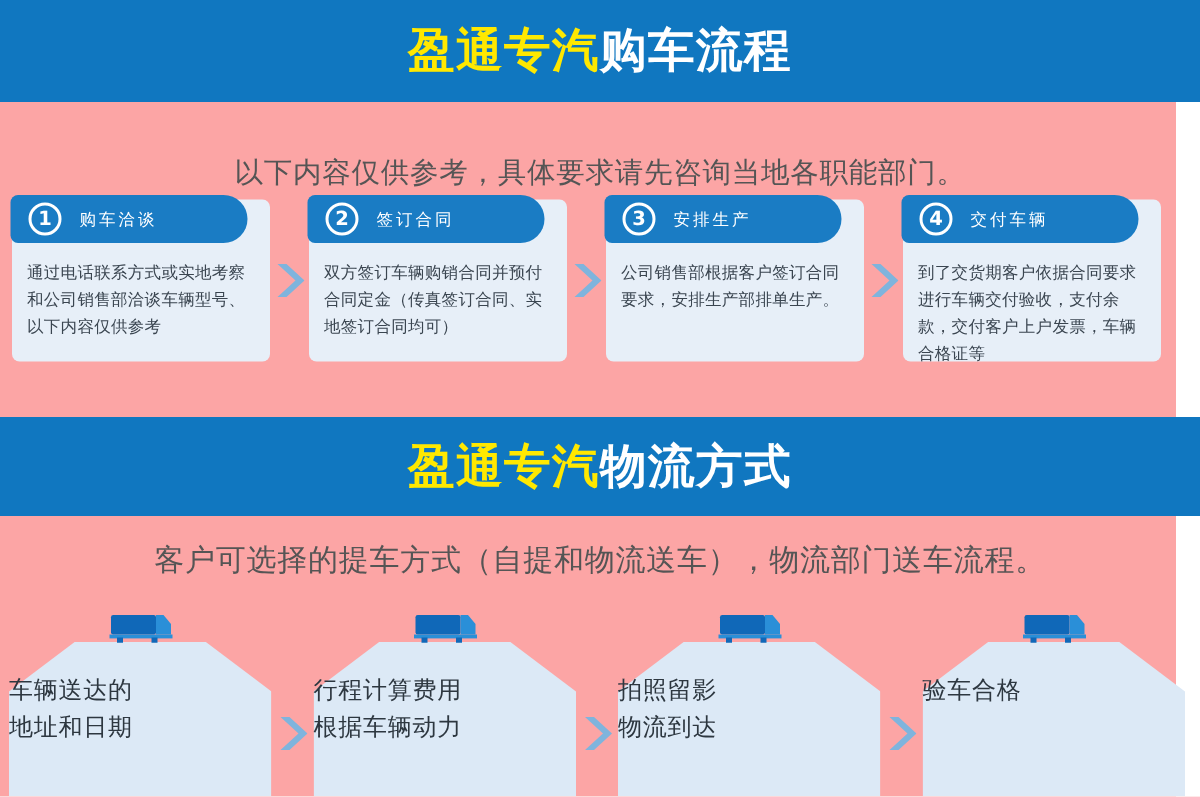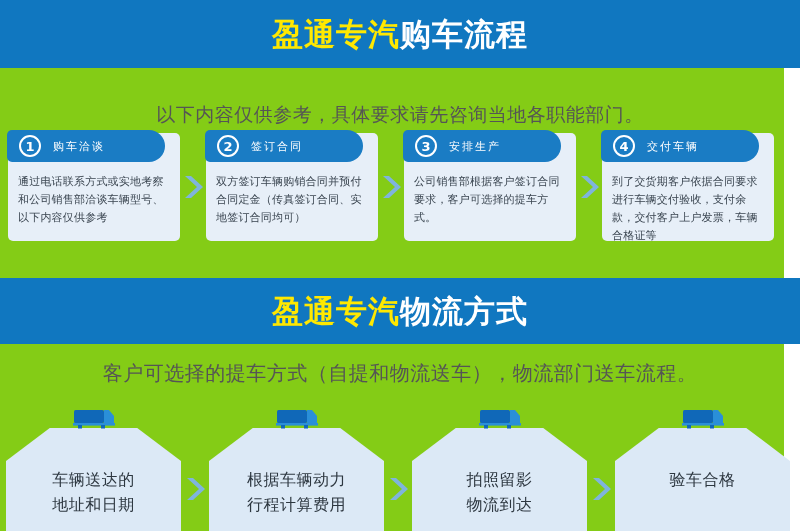--- a/index.html
+++ b/index.html
@@ -5,21 +5,21 @@
   * { box-sizing: border-box; margin: 0; padding: 0; }
   html, body {
     width: 800px; height: 531px;
     background: #ffffff;
     font-family: "DejaVu Sans", "Liberation Sans", sans-serif;
     overflow: hidden;
   }
   #page {
     position: relative;
     width: 784px; height: 531px;
-    background: #84cc16;
+    background: #fca5a5;
   }
 
   
   .banner {
     position: absolute;
     left: 0; width: 800px;
     background: #1077c0;
     display: flex;
     align-items: center;
     justify-content: center;
@@ -134,23 +134,23 @@
     clip-path: polygon(0% 32%, 25% 0%, 75% 0%, 100% 32%, 100% 100%, 0% 100%);
   }
   .logi-truck {
     position: absolute;
     top: 0px; left: 50%;
     transform: translateX(-50%);
     width: 46px; height: 26px;
   }
   .logi-text {
     position: absolute;
-    top: 60px; left: 0;
+    top: 40px; left: 0;
     width: 175px;
-    text-align: center;
+    text-align: left;
     color: #2d3740;
     font-size: 16px;
     line-height: 1.55;
     letter-spacing: 0.5px;
   }
   .logi-text span { display: block; white-space: nowrap; }
   .logi-chev {
     flex: 0 0 auto;
     width: 28px; height: 123px;
     display: flex;
@@ -200,21 +200,21 @@
       <svg width="20" height="26" viewBox="0 0 20 26" aria-hidden="true">
         <polygon points="2,2 14,13 2,24 8,24 20,13 8,2" fill="#7fb4dd"></polygon>
       </svg>
     </div>
 
     <div class="step-card">
       <div class="step-head">
         <div class="step-num">3</div>
         <div class="step-title">安排生产</div>
       </div>
-      <div class="step-body">公司销售部根据客户签订合同要求，客户可选择的提车方式。</div>
+      <div class="step-body">公司销售部根据客户签订合同要求，安排生产部排单生产。</div>
     </div>
 
     <div class="chev">
       <svg width="20" height="26" viewBox="0 0 20 26" aria-hidden="true">
         <polygon points="2,2 14,13 2,24 8,24 20,13 8,2" fill="#7fb4dd"></polygon>
       </svg>
     </div>
 
     <div class="step-card">
       <div class="step-head">
@@ -260,22 +260,22 @@
     <div class="logi-item">
       <div class="logi-shape"></div>
       <svg class="logi-truck" viewBox="0 0 46 26">
         <rect x="3" y="2" width="30" height="13" rx="1.5" fill="#1068b8"></rect>
         <path d="M33 2 h5 l5 6 v7 h-10 z" fill="#2a8fd8"></path>
         <rect x="2" y="15" width="42" height="2.6" fill="#2a8fd8"></rect>
         <rect x="7" y="17" width="4" height="3.5" fill="#1068b8"></rect>
         <rect x="30" y="17" width="4" height="3.5" fill="#1068b8"></rect>
       </svg>
       <div class="logi-text">
+        <span>行程计算费用</span>
         <span>根据车辆动力</span>
-        <span>行程计算费用</span>
       </div>
     </div>
 
     <div class="logi-chev">
       <svg width="20" height="26" viewBox="0 0 20 26" aria-hidden="true">
         <polygon points="2,2 14,13 2,24 8,24 20,13 8,2" fill="#7fb4dd"></polygon>
       </svg>
     </div>
 
     <div class="logi-item">

